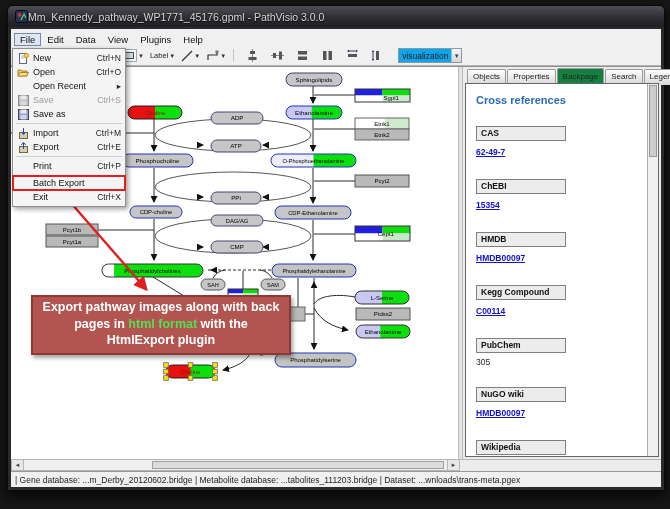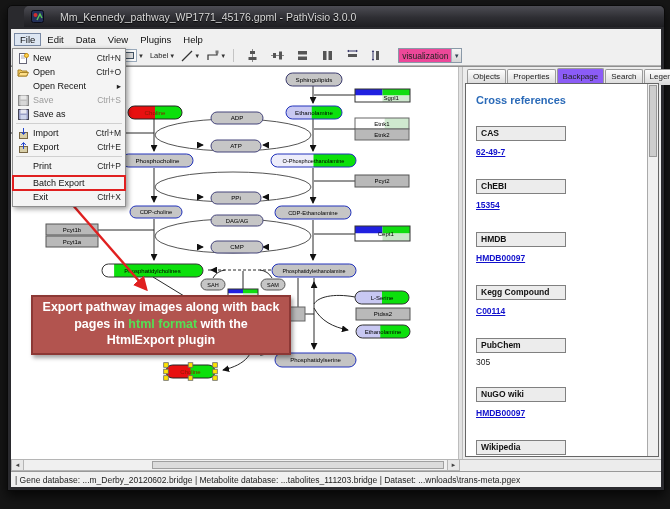--- a/index.html
+++ b/index.html
@@ -1,49 +1,49 @@
 <!DOCTYPE html>
 <html><head>
 <meta charset="utf-8">
 <style>
   html,body{margin:0;padding:0;}
   body{width:670px;height:509px;overflow:hidden;background:#161616;
        font-family:"Liberation Sans","DejaVu Sans",sans-serif;}
   .stage{position:relative;width:670px;height:509px;background:#161616;}
   .window{position:absolute;left:7px;top:5px;width:656px;height:484px;background:#2a2a2e;
           border:1px solid #0a0a0a;border-radius:5px 5px 0 0;box-shadow:0 5px 12px rgba(0,0,0,.75);}
-  .titlebar{position:absolute;left:16px;top:0;right:0;height:21px;
+  .titlebar{position:absolute;left:0;top:0;right:0;height:21px;
             background:linear-gradient(#4d4d54,#2e2e33 55%,#1e1e22);
-            border-radius:5px 5px 0 0;display:flex;align-items:center;padding-left:7px;gap:16px;}
+            border-radius:5px 5px 0 0;display:flex;align-items:center;padding-left:7px;gap:0;}
   .title{font-size:10.5px;color:#d8d8d8;text-shadow:0 1px 1px #000;white-space:nowrap;}
   .app{position:absolute;left:3px;top:23px;width:650px;height:458px;background:#f0f0f0;
        display:flex;flex-direction:column;}
   .menubar{height:17px;display:flex;align-items:flex-end;font-size:9.5px;color:#111;padding-left:3px;}
   .mb-item{padding:1px 6px;}
   .mb-item.active{background:#dde6f2;border:1px solid #7a8aa5;padding:0 5px;}
   .toolbar{height:19px;border-bottom:1px solid #b5b5b5;display:flex;align-items:center;gap:4px;
            padding-left:5px;font-size:8.5px;color:#222;}
   .tsep{width:1px;height:13px;background:#c4c4c4;margin:0 2px;}
-  .combo{background:#ec4899;border:1px solid #8a99a8;height:13px;display:flex;align-items:center;font-size:8.5px;}
+  .combo{background:#0ea5e9;border:1px solid #8a99a8;height:13px;display:flex;align-items:center;font-size:8.5px;}
   .combo .cval{padding:0 3px;flex:1;white-space:nowrap;}
   .combo .carrow{width:11px;height:100%;background:linear-gradient(#f6f6f6,#d6d6d6);
                  border-left:1px solid #a8b5c2;font-size:6px;display:flex;align-items:center;
                  justify-content:center;color:#334455;}
   .tbtn{display:flex;align-items:center;gap:1px;padding:0 1px;}
   .tool-frame{border:1px solid #9aaabb;background:#fafafa;display:flex;align-items:center;padding:0 1px;}
   .caret{font-size:6px;color:#333;}
   .content{flex:1;display:flex;border-top:1px solid #8f8f8f;min-height:0;}
   .canvas{position:relative;width:447px;background:#ffffff;overflow:hidden;}
   #canvas-svg{position:absolute;left:0;top:0;}
   .splitter{width:3px;background:#e2e2e2;border-left:1px solid #bdbdbd;border-right:1px solid #bdbdbd;}
   .panel{flex:1;background:#ececec;position:relative;min-width:0;}
   .tabs{display:flex;height:16px;padding-left:4px;padding-top:2px;gap:1px;font-size:8px;}
   .tab{background:linear-gradient(#fdfdfd,#d8d8d8);border:1px solid #9a9a9a;border-bottom:none;
        padding:2px 5px 0;border-radius:2px 2px 0 0;color:#222;white-space:nowrap;}
-  .tab.active{background:#8b5cf6;margin-top:-1px;padding-top:3px;}
+  .tab.active{background:#15803d;margin-top:-1px;padding-top:3px;}
   .panel-box{position:absolute;left:2px;right:2px;top:16px;bottom:2px;background:#fff;
              border:1px solid #666;overflow:hidden;}
   .bp-h1{font-size:11px;font-weight:bold;color:#2a6ab8;margin:10px 0 0 10px;}
   .bp-section{margin:20px 0 0 10px;}
   .bp-section.first{margin-top:20px;}
   .bp-header{width:84px;height:13px;line-height:13px;background:#ececec;border:1px solid #808080;
              font-weight:bold;font-size:8.5px;padding-left:4px;color:#111;}
   .bp-link{display:inline-block;margin-top:4px;font-size:8.5px;font-weight:bold;color:#1111cc;
            text-decoration:underline;}
   .bp-value{margin-top:4px;font-size:8.5px;color:#222;}

